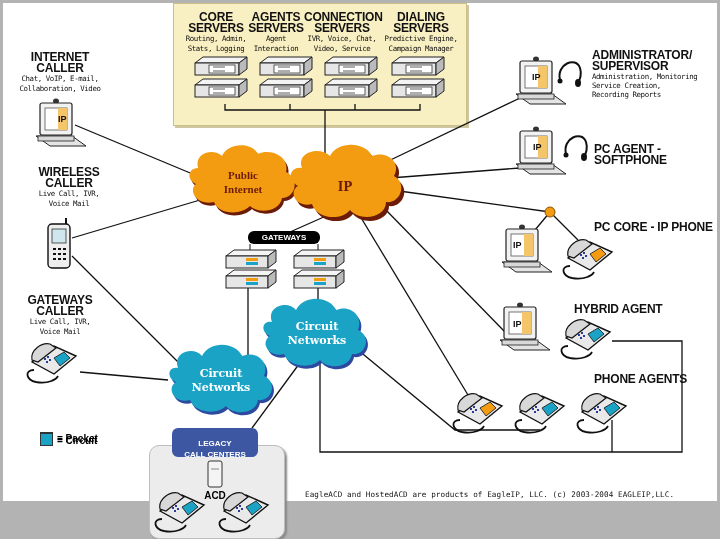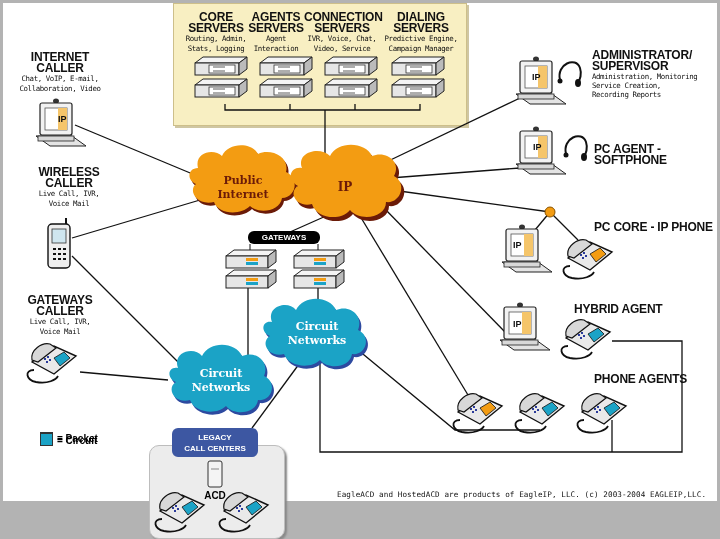--- a/index.html
+++ b/index.html
@@ -9,25 +9,25 @@
   .lbl{position:absolute;text-align:center;color:#111;}
   .ttl{font-family:Liberation Sans, sans-serif;font-weight:bold;font-size:12px;line-height:11px;letter-spacing:-0.2px;}
   .sub{font-family:"DejaVu Sans Mono",monospace;font-size:7.4px;line-height:10px;letter-spacing:-0.4px;}
   .left{text-align:left;}
   #server-panel{position:absolute;left:173px;top:3px;width:292px;height:121px;background:#f8efc2;border:1px solid #cdbf8a;box-shadow:2px 2px 0 #cfc6a2;}
   .cloud-text{position:absolute;font-family:"DejaVu Serif",serif;font-weight:bold;text-align:center;font-size:11px;line-height:14px;}
   .cloud-orange{color:#6b1b08;}
   .cloud-blue{color:#ffffff;}
   #gateways-tag{position:absolute;left:248px;top:231px;width:72px;height:13px;background:#000;color:#fff;font-family:"Liberation Sans",sans-serif;font-weight:bold;font-size:8px;line-height:13px;text-align:center;border-radius:6px;}
   #legacy-box{position:absolute;left:149px;top:445px;width:134px;height:92px;background:#ececec;border:1px solid #bdbdbd;border-radius:10px;box-shadow:2px 2px 2px #8a8a8a;}
-  #legacy-tag{position:absolute;left:172px;top:428px;width:86px;height:29px;background:#3d57a2;border-radius:6px;color:#fff;font-family:"Liberation Sans",sans-serif;font-weight:bold;font-size:8px;line-height:11px;text-align:center;padding-top:4px;box-sizing:border-box;}
+  #legacy-tag{position:absolute;left:172px;top:428px;width:86px;height:29px;background:#3d57a2;border-radius:6px;color:#fff;font-family:"Liberation Sans",sans-serif;font-weight:bold;font-size:8px;line-height:11px;text-align:center;padding-top:10px;box-sizing:border-box;}
   #acd-label{position:absolute;left:200px;top:490px;width:30px;text-align:center;font-family:"Liberation Sans",sans-serif;font-weight:bold;font-size:10px;}
   .legend-row{position:absolute;left:40px;display:flex;align-items:center;gap:4px;font-family:"Liberation Sans",sans-serif;font-weight:bold;font-size:10px;}
   .swatch{width:11px;height:11px;border:1px solid #333;display:inline-block;}
-  #copyright{position:absolute;left:305px;top:490px;font-family:"DejaVu Sans Mono",monospace;font-size:7.6px;letter-spacing:0.1px;color:#111;white-space:nowrap;margin-left:32px;}
+  #copyright{position:absolute;left:305px;top:490px;font-family:"DejaVu Sans Mono",monospace;font-size:7.6px;letter-spacing:0.1px;color:#111;white-space:nowrap;}
 </style>
 </head>
 <body>
 
 <div id="canvas"></div>
 
 <div id="server-panel"></div>
 
 <svg id="wires" viewBox="0 0 720 539">
   <defs>
@@ -285,21 +285,21 @@
   <div class="sub">Live Call, IVR,</div>
   <div class="sub">Voice Mail</div>
 </div>
 <div class="lbl" style="left:15px;top:295px;width:90px;">
   <div class="ttl">GATEWAYS</div>
   <div class="ttl">CALLER</div>
   <div class="sub">Live Call, IVR,</div>
   <div class="sub">Voice Mail</div>
 </div>
 
-<div class="cloud-text cloud-orange" style="left:208px;top:174px;width:70px;">
+<div class="cloud-text cloud-orange" style="left:208px;top:168px;width:70px;font-family:Liberation Serif, serif;">
   <div>Public</div>
   <div>Internet</div>
 </div>
 <div class="cloud-text cloud-orange" style="left:320px;top:180px;width:50px;font-size:12px;">IP</div>
 <div class="cloud-text cloud-blue" style="left:280px;top:320px;width:74px;">
   <div>Circuit</div>
   <div>Networks</div>
 </div>
 <div class="cloud-text cloud-blue" style="left:184px;top:367px;width:74px;">
   <div>Circuit</div>

